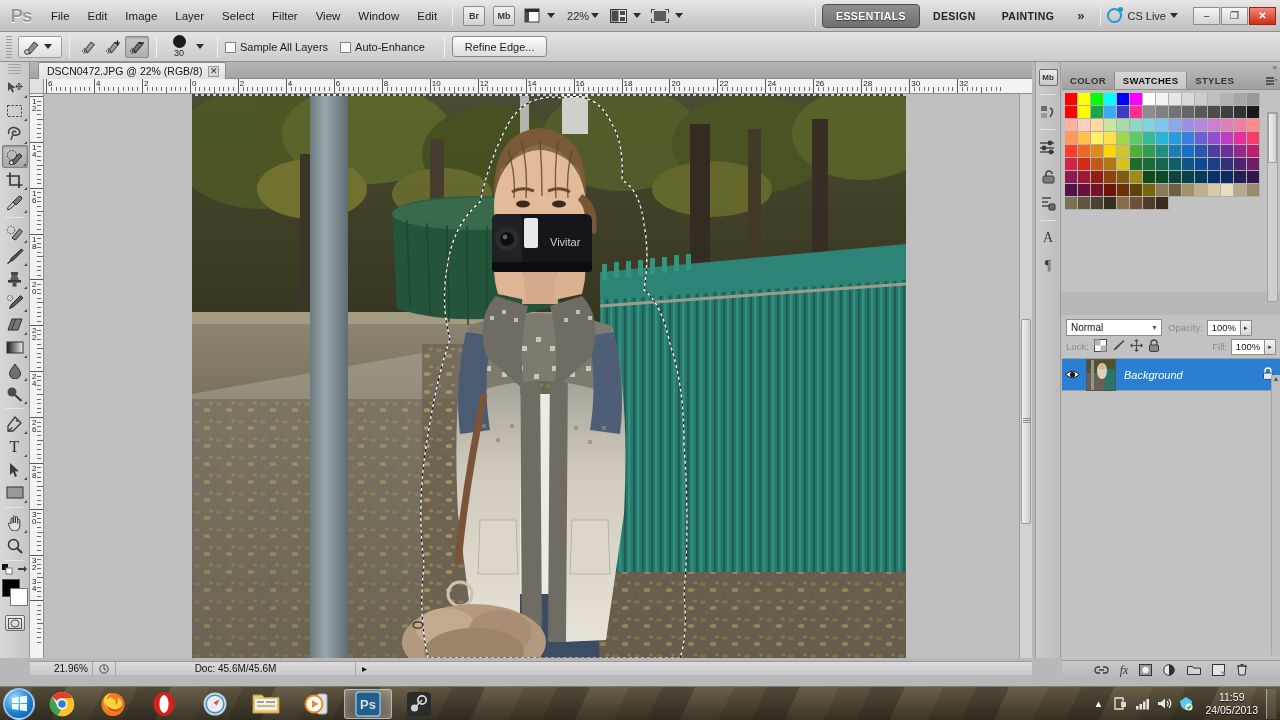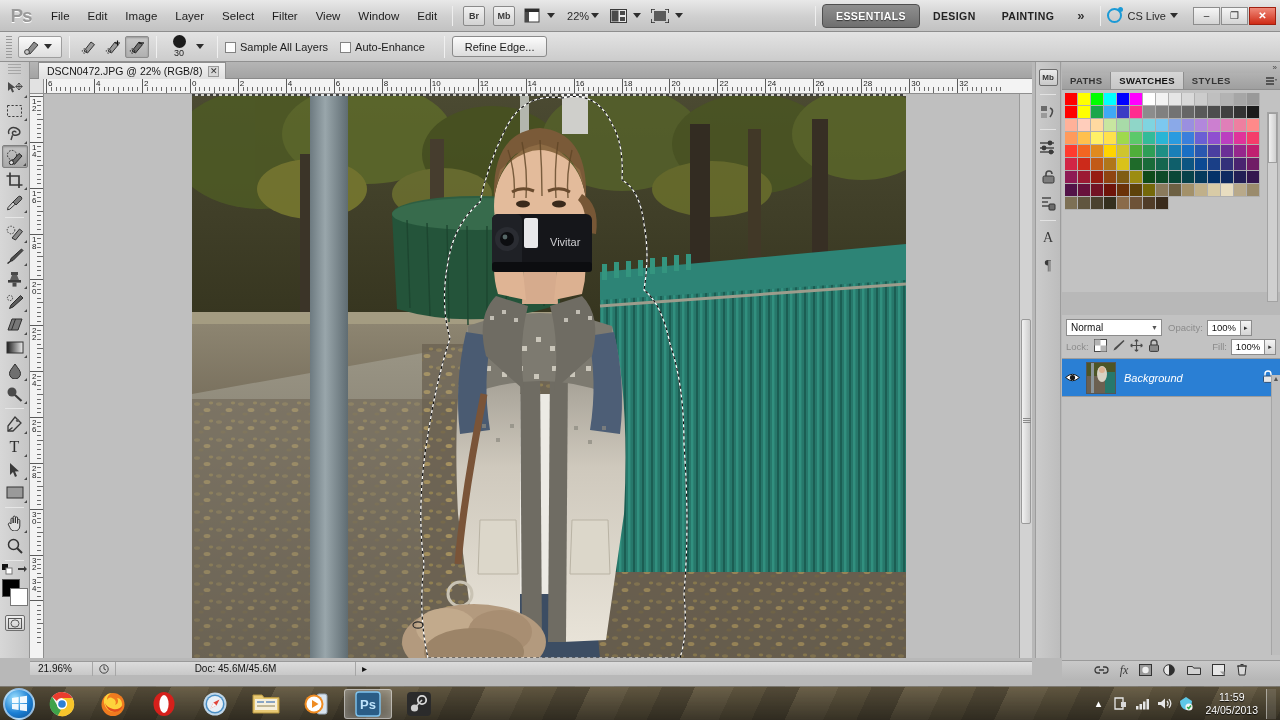--- a/index.html
+++ b/index.html
@@ -115,21 +115,21 @@
            background:#6e6e5e; }
   .vsb { position:absolute; left:1019px; top:94px; width:13px; height:564px;
          background:#d2d2d2; border-left:1px solid #9a9a9a; }
   .vsb-thumb { position:absolute; left:1px; top:225px; width:10px; height:205px;
                background:linear-gradient(to right,#f2f2f2,#cdcdcd); border:1px solid #9a9a9a; border-radius:2px;}
 
   
   .statusbar { position:absolute; left:30px; top:661px; width:1002px; height:14px;
                background:linear-gradient(#dcdcdc,#c8c8c8); border-top:1px solid #9a9a9a;
                display:flex; align-items:center; font-size:10px; color:#111; }
-  .sb-zoom { width:62px; padding-left:8px; }
+  .sb-zoom { width:62px; padding-left:24px; }
   .sb-cell { border-left:1px solid #a6a6a6; height:14px; display:flex; align-items:center;
              padding:0 6px; }
 
   
   .icondock { position:absolute; left:1035px; top:62px; width:26px; height:596px;
               background:linear-gradient(to right,#cbcbcb,#bdbdbd); border-right:1px solid #9d9d9d;
               border-left:1px solid #9d9d9d; }
   .dockicon { width:24px; height:26px; margin:2px auto 0; display:flex; align-items:center;
               justify-content:center; }
   .dock-div { height:1px; background:#a4a4a4; margin:4px 4px; border-bottom:1px solid #e2e2e2; }
@@ -147,21 +147,21 @@
              border:1px solid #a3a3a3; }
   .layers-row { display:flex; align-items:center; height:19px; padding:0 4px; }
   .combo { width:96px; height:17px; background:#fff; border:1px solid #8c8c8c; font-size:10px;
            display:flex; align-items:center; padding-left:4px; color:#111; }
   .combo .ar { margin-left:auto; margin-right:3px; font-size:7px; color:#555; }
   .numfield { width:34px; height:16px; background:#fff; border:1px solid #8c8c8c; font-size:9.5px;
               display:flex; align-items:center; justify-content:center; color:#111; }
   .spin { width:11px;height:16px;border:1px solid #8c8c8c;border-left:none;background:linear-gradient(#f4f4f4,#d4d4d4);
           display:flex;align-items:center;justify-content:center;font-size:7px;color:#333;}
   .lbl-dim { font-size:9.5px; color:#8b8b8b; }
-  .layer-item { display:flex; align-items:center; height:38px; background:#2a7fd4;
+  .layer-item { display:flex; align-items:center; height:32px; background:#2a7fd4;
                 border-bottom:1px solid #9c9c9c; }
   .layer-thumb { width:30px; height:32px; margin-left:4px; border:1px solid #555; overflow:hidden;
                  background:#7a7a60; position:relative; }
   .layer-name { color:#fff; font-style:italic; font-size:11px; margin-left:8px; }
   .eye { width:20px; display:flex; align-items:center; justify-content:center; }
   .lay-btm { display:flex; align-items:center; justify-content:center; gap:11px; height:20px;
              background:linear-gradient(#c9c9c9,#b6b6b6); border-top:1px solid #9a9a9a; }
 
   
   .taskbar { position:absolute; left:0; top:686px; width:1280px; height:34px;
@@ -1111,21 +1111,21 @@
     <div class="dockicon">
       <span style="font-family:'Liberation Serif',serif;font-size:14px;color:#3a3a3a">¶</span>
     </div>
   </div>
 
   <div class="panel" style="top:62px;height:230px">
     <div style="height:11px;background:linear-gradient(#c0c0c0,#b0b0b0);display:flex;justify-content:flex-end;align-items:center;padding-right:3px">
       <span style="font-size:8px;color:#444">»</span>
     </div>
     <div class="panel-tabs">
-      <div class="ptab">PATHS</div>
+      <div class="ptab">COLOR</div>
       <div class="ptab active">SWATCHES</div>
       <div class="ptab">STYLES</div>
       <div class="pmenu">
         <svg width="12" height="10" viewBox="0 0 12 10">
             <path d="M1 2h8M1 5h8M1 8h8" stroke="#3a3a3a" stroke-width="1.4"></path>
             <path d="M10 3.2 L12 3.2 L11 5 Z" fill="#3a3a3a"></path>
           </svg>
       </div>
     </div>
     <div style="position:relative;background:#c2c2c2;height:200px">

